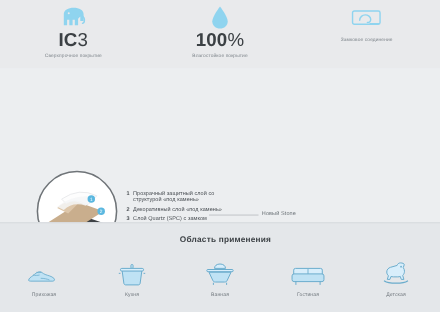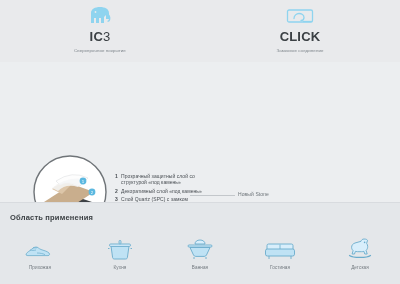--- a/index.html
+++ b/index.html
@@ -24,21 +24,21 @@
     align-items: center;
     justify-content: flex-start;
   }
   .feat-icon {
     height: 26px;
     display: flex;
     align-items: center;
     justify-content: center;
   }
   .feat-title {
-    font-size: 13px;
+    font-size: 17px;
     font-weight: bold;
     color: #3b4044;
     letter-spacing: .2px;
     line-height: 14px;
     margin-top: 1px;
   }
   .feat-title .thin { font-weight: normal; }
   .feat-caption {
     font-size: 4.4px;
     color: #7e858b;
@@ -106,20 +106,21 @@
     width: 400px; height: 82px;
     background: #e4e7ea;
     border-top: 1px solid #d8dbdf;
   }
   .apply-title {
     font-size: 7.5px;
     color: #3b4044;
     font-weight: bold;
     padding: 10px 0 0 10px;
     letter-spacing: .2px;
+    text-align: center;
   }
   .rooms {
     display: flex;
     margin-top: 12px;
   }
   .room {
     flex: 1 1 0;
     display: flex;
     flex-direction: column;
     align-items: center;
@@ -150,31 +151,39 @@
           <path d="M4 8c0-4 4-6 9-6s9 2 9 6v6h-3v-4l-2 2v6h-3v-5h-2v5H9v-5H7v5H4z" fill="#8fd4ef"></path>
           <path d="M20 9c2 1 3 3 2.6 5.4-.2 1.3-1.2 2-2 1.6" stroke="#8fd4ef" stroke-width="1.4" fill="none"></path>
           <circle cx="8.5" cy="7" r="0.9" fill="#e9eaec"></circle>
         </svg>
       </div>
       <div class="feat-title"><span>IC</span><span class="thin">3</span></div>
       <div class="feat-caption">Сверхпрочное покрытие</div>
     </div>
 
 
+    <div class="feature">
+      <div class="feat-icon">
+        <svg width="20" height="24" viewBox="0 0 20 24">
+          <path d="M10 2C10 2 3 11 3 15.4 3 19.6 6.1 22 10 22s7-2.4 7-6.6C17 11 10 2 10 2z" fill="#8fd4ef"></path>
+        </svg>
+      </div>
+      <div class="feat-title"><span>100</span><span class="thin">%</span></div>
+      <div class="feat-caption">Влагостойкое покрытие</div>
+    </div>
 
 
     <div class="feature">
       <div class="feat-icon">
         <svg width="28" height="20" viewBox="0 0 28 20">
           <rect x="1.5" y="4" width="25" height="12" rx="1.6" fill="none" stroke="#8fd4ef" stroke-width="1.3"></rect>
           <path d="M8 12.5c0-3 2.5-5 5-5s5 1.6 5 4c0 1.8-1.4 3-3 3" fill="none" stroke="#8fd4ef" stroke-width="1.3" stroke-linecap="round"></path>
           <path d="M17 15.5h9" stroke="#8fd4ef" stroke-width="1.3"></path>
         </svg>
       </div>
-      <div class="feat-title"><span>CLICK</span><span class="thin"></span></div>
       <div class="feat-caption">Замковое соединение</div>
     </div>
 
   </div>
 
   <div class="middle">
 
     <div class="badge">
       <svg width="96" height="76" viewBox="0 0 96 76">
         <circle cx="48" cy="38" r="36" fill="#ffffff" stroke="#6f7478" stroke-width="1.4"></circle>

